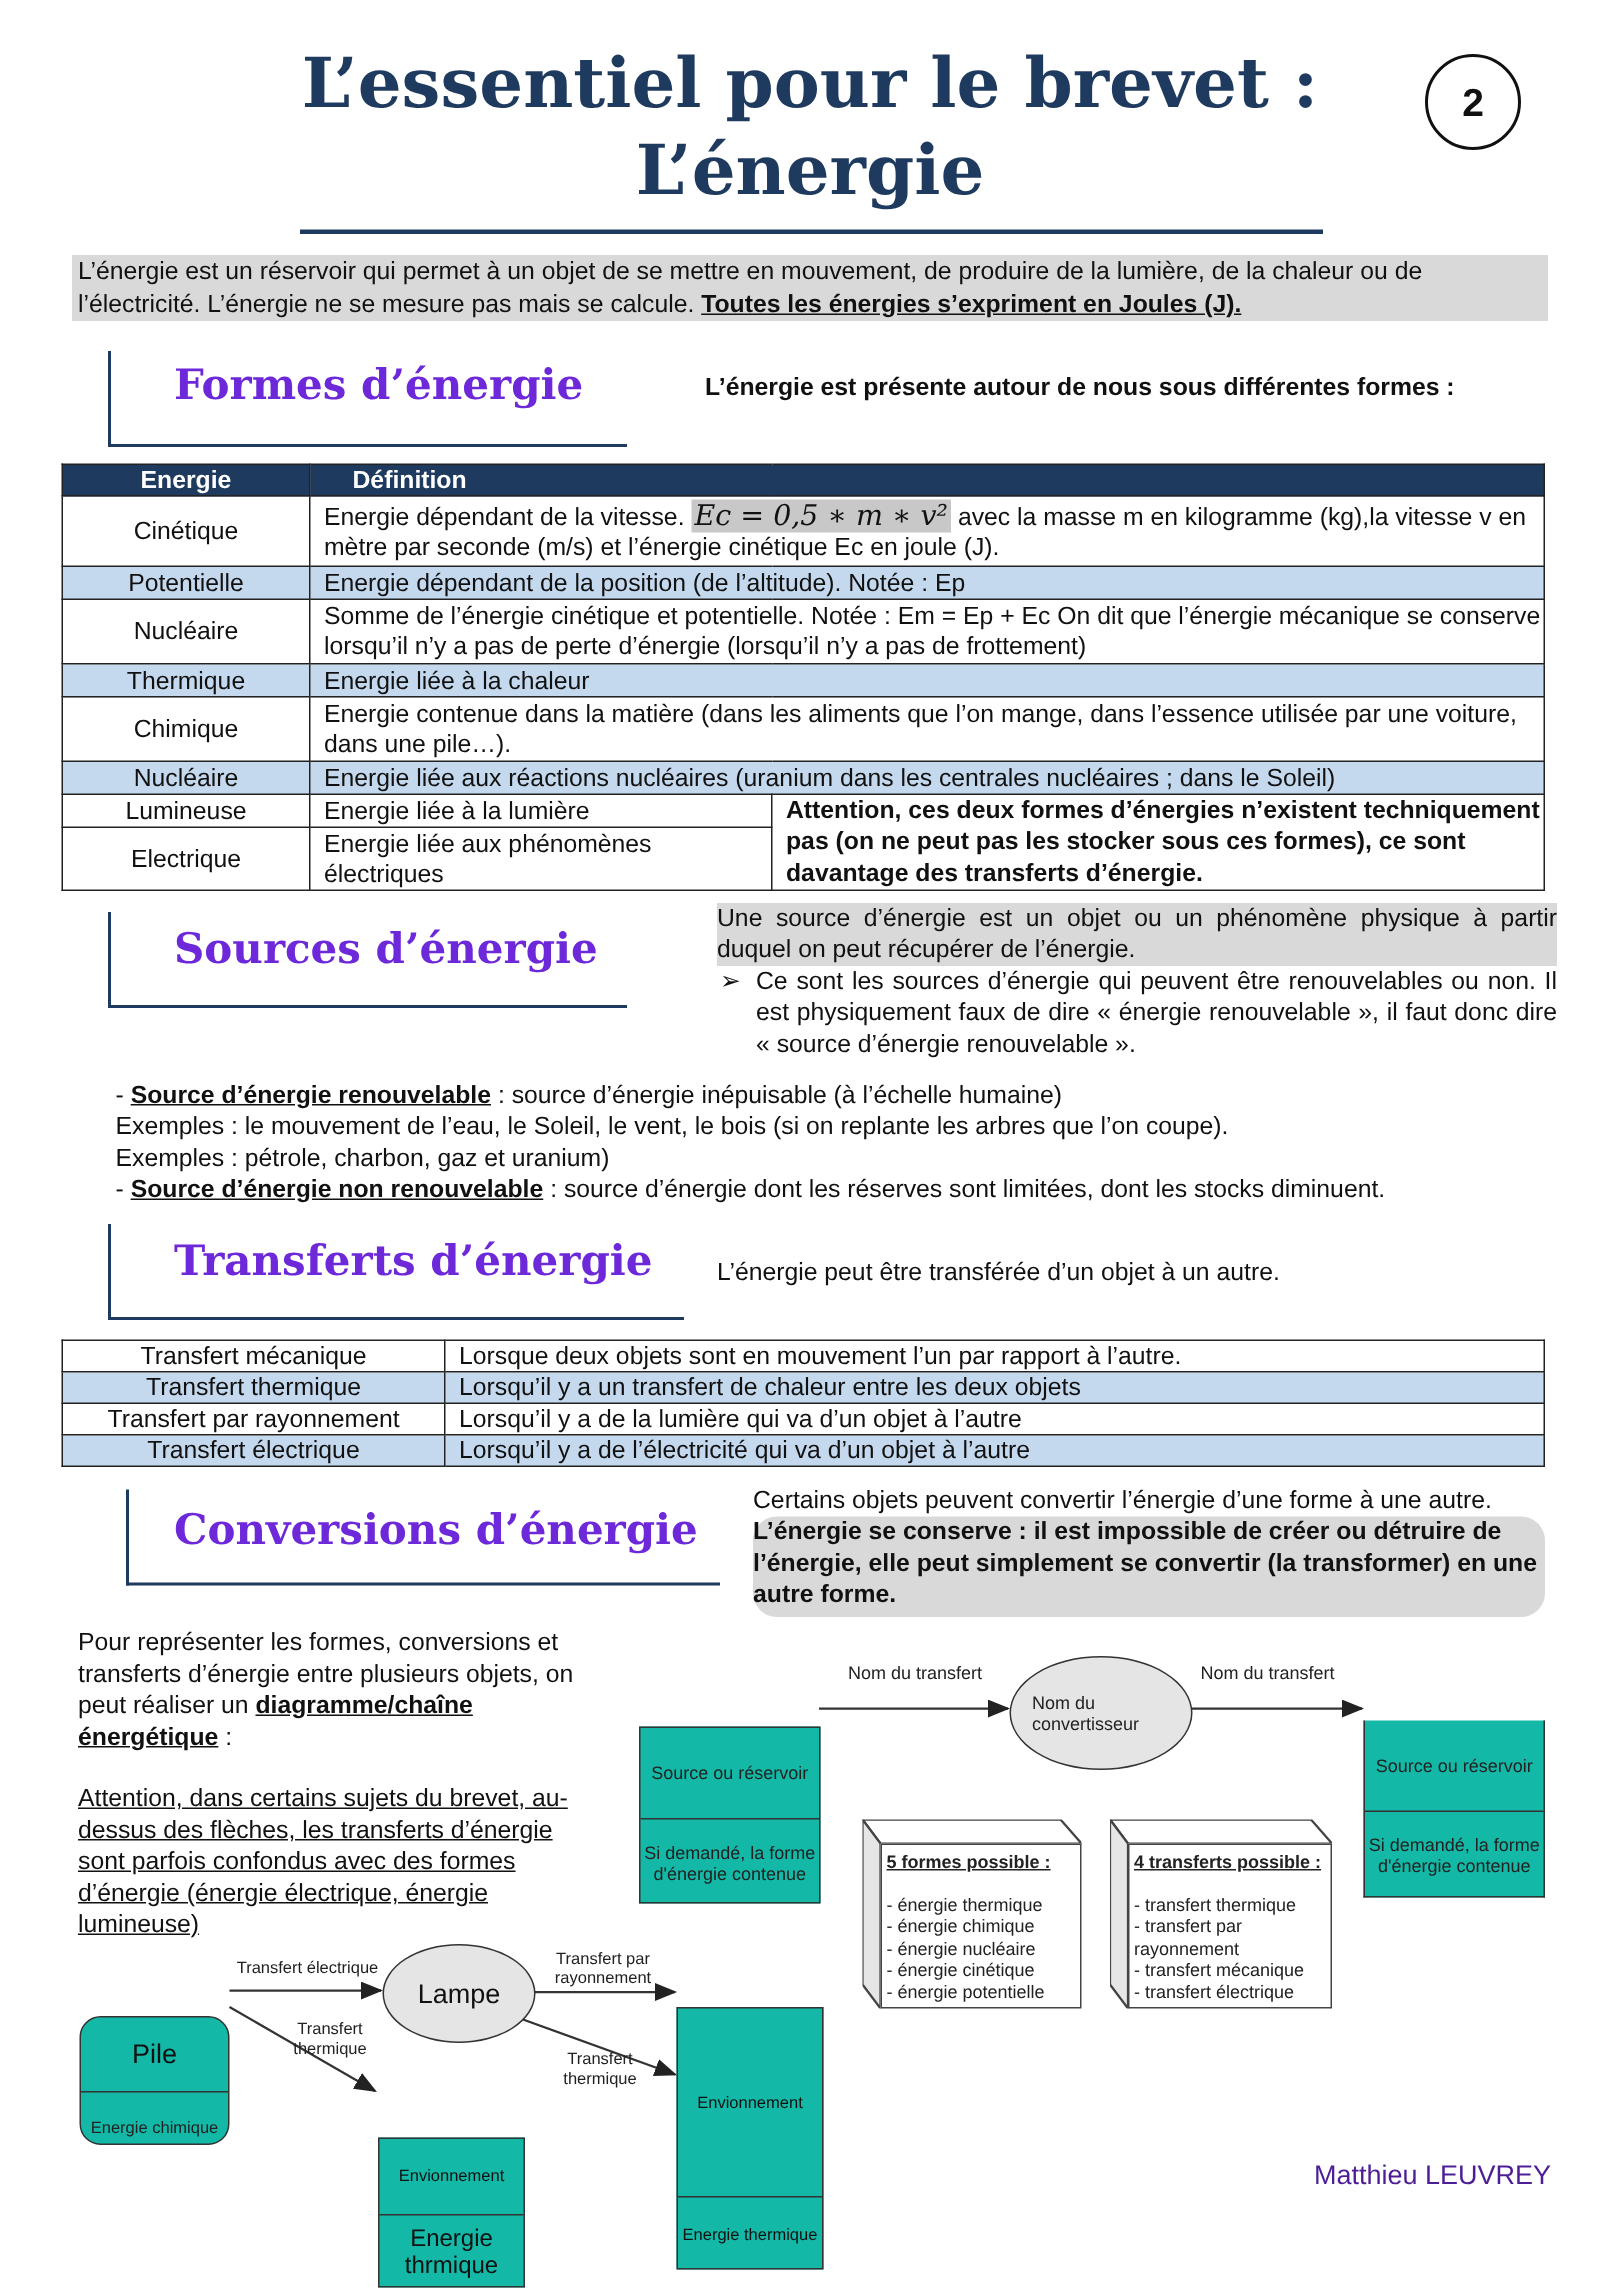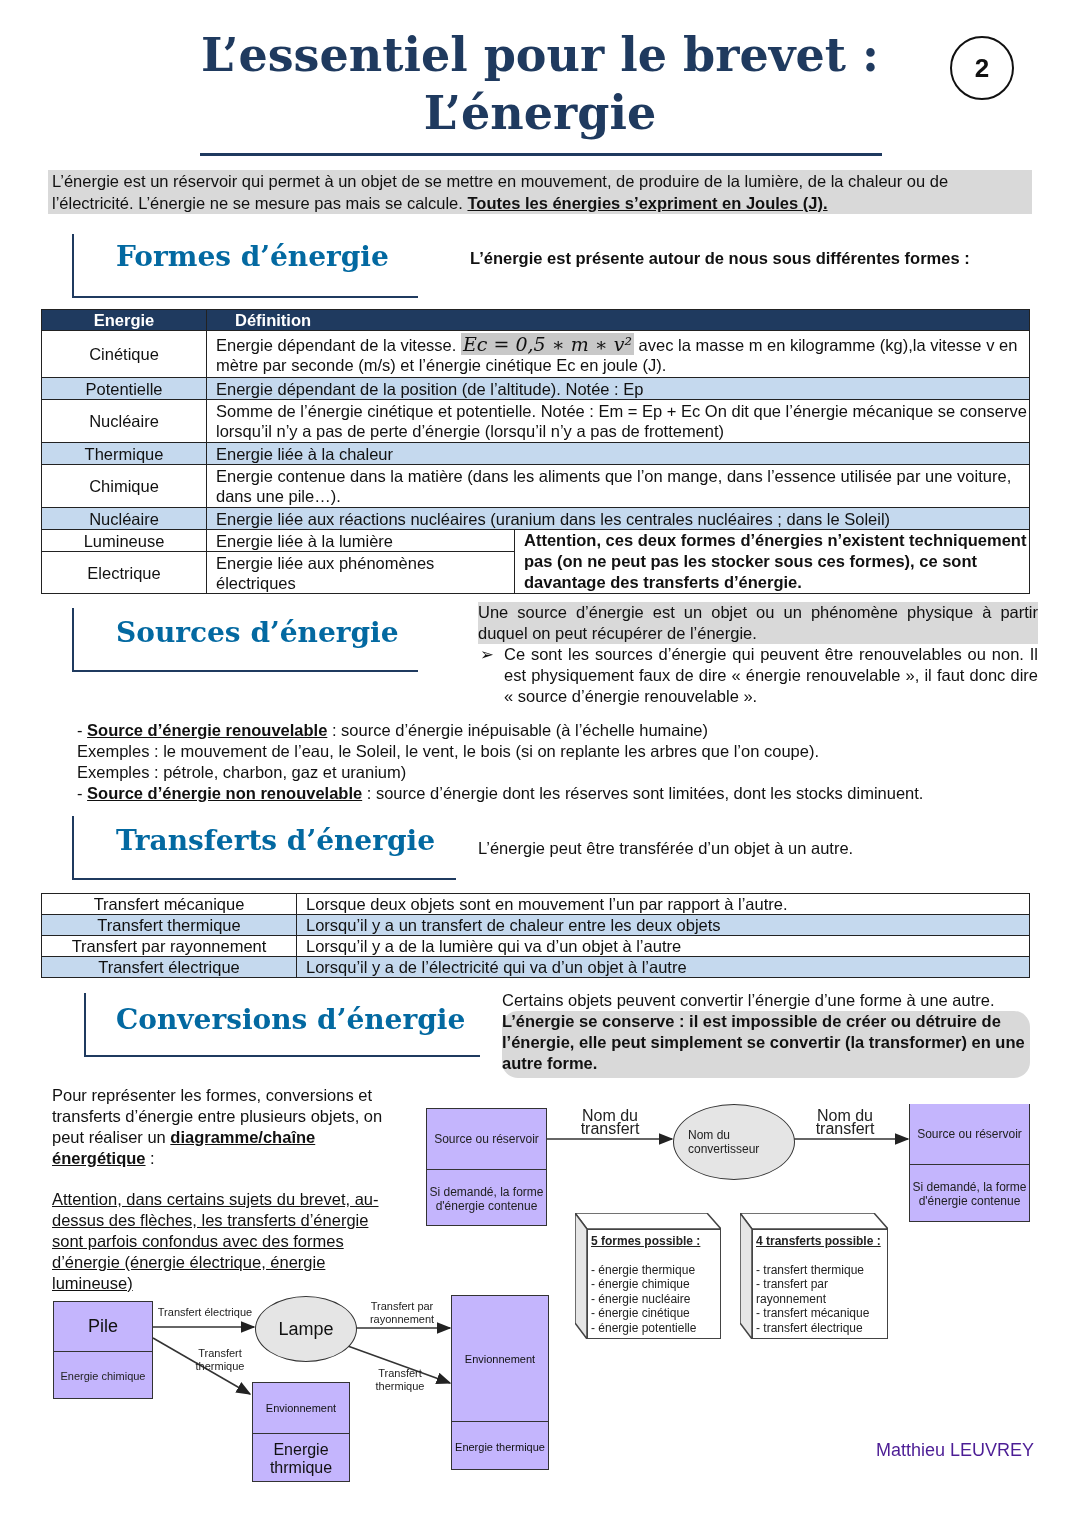--- a/index.html
+++ b/index.html
@@ -8,42 +8,42 @@
   .abs { position: absolute; }
   .title { left: 0; width: 1080px; top: 26px; text-align: center; font-family: "DejaVu Serif", serif;
            font-weight: bold; font-size: 46px; line-height: 58px; color: #1f3a5f; }
   .page-num { left: 950px; top: 36px; width: 64px; height: 64px; border: 2px solid #111; border-radius: 50%;
               text-align: center; line-height: 60px; font-weight: bold; font-size: 26px; }
   .title-rule { left: 200px; top: 153px; width: 682px; height: 3px; background: #1f3a5f; }
   .intro { left: 48px; top: 170px; width: 984px; background: #d9d9d9; font-size: 16.5px; line-height: 22px; padding: 0 4px; }
   .u-bold { font-weight: bold; text-decoration: underline; }
   .sec-head { border-left: 2.5px solid #1f3a5f; border-bottom: 2.5px solid #1f3a5f; }
   .sec-title { position: absolute; left: 42px; font-family: "DejaVu Serif", serif; font-weight: bold;
-               font-size: 28px; color: #0369a1; white-space: nowrap; }
+               font-size: 28px; color: #6d28d9; white-space: nowrap; }
   .txt { font-size: 16.5px; line-height: 21px; }
   table { border-collapse: collapse; font-size: 16.5px; }
   td, th { border: 1.5px solid #222; }
   .t1 th { background: #1f3a5f; color: #fff; font-weight: bold; height: 21px; line-height: 19px; }
   .t1 td { line-height: 20px; vertical-align: middle; }
   .t1 td.name { text-align: center; }
   .t1 td.def { padding-left: 9px; }
   .blue { background: #c5d9ee; }
   .eq { background: #c8c8c8; font-family: "DejaVu Serif", serif; font-style: italic; font-size: 19px; padding: 0 2px; }
   .t2 td { line-height: 20px; height: 21px; }
   .t2 td.name { text-align: center; }
   .t2 td.def { padding-left: 9px; }
   .grey-bold { background: #d9d9d9; font-weight: bold; }
   .diag-text { font-size: 12px; color: #222; }
-  .box { position: absolute; border: 1.5px solid #333; background: #c4b5fd; }
+  .box { position: absolute; border: 1.5px solid #333; background: #14b8a6; margin-top: 43px; }
   .box .top, .box .bottom { position: absolute; left: 0; right: 0; display: flex; align-items: center;
                             justify-content: center; text-align: center; }
   .box .bottom { border-top: 1.5px solid #333; }
   .ellipse { position: absolute; border: 1.5px solid #333; border-radius: 50%; background: #e5e5e5;
              display: flex; align-items: center; justify-content: center; text-align: left; }
-  .lbl { position: absolute; font-size: 16px; color: #222; text-align: center; line-height: 13px; }
+  .lbl { position: absolute; font-size: 12px; color: #222; text-align: center; line-height: 13px; }
   .cube { position: absolute; }
   .cube .face { position: absolute; left: 12px; top: 16px; right: 0; bottom: 0; border: 1.5px solid #444; background: #fff;
                 padding: 4px 3px; font-size: 12px; line-height: 14.5px; color: #222; }
   .cube .face .head { font-weight: bold; text-decoration: underline; margin-bottom: 14px; }
   .author { left: 876px; top: 1440px; font-size: 18px; color: #4c1d95; }
 </style>
 </head>
 <body>
 
 <div class="abs title">
@@ -208,21 +208,21 @@
   </svg>
   <div class="face">
     <div class="head">4 transferts possible :</div>
     <div>- transfert thermique</div>
     <div>- transfert par rayonnement</div>
     <div>- transfert mécanique</div>
     <div>- transfert électrique</div>
   </div>
 </div>
 
-<div class="box" style="left:53px;top:1301px;width:100px;height:98px;">
+<div class="box" style="left:53px;top:1301px;width:100px;height:86px;border-radius:14px;">
   <div class="top" style="top:0;height:49px;font-size:18px;">Pile</div>
   <div class="bottom diag-text" style="top:49px;height:49px;font-size:11px;">Energie chimique</div>
 </div>
 <div class="lbl" style="left:156px;top:1306px;width:98px;font-size:11px;">Transfert électrique</div>
 <div class="ellipse" style="left:255px;top:1296px;width:102px;height:66px;font-size:18px;">Lampe</div>
 <div class="lbl" style="left:192px;top:1347px;width:56px;font-size:11px;">Transfert thermique</div>
 <div class="box" style="left:252px;top:1382px;width:98px;height:100px;">
   <div class="top" style="top:0;height:50px;font-size:11px;">Envionnement</div>
   <div class="bottom" style="top:50px;height:50px;font-size:16px;">Energie thrmique</div>
 </div>

